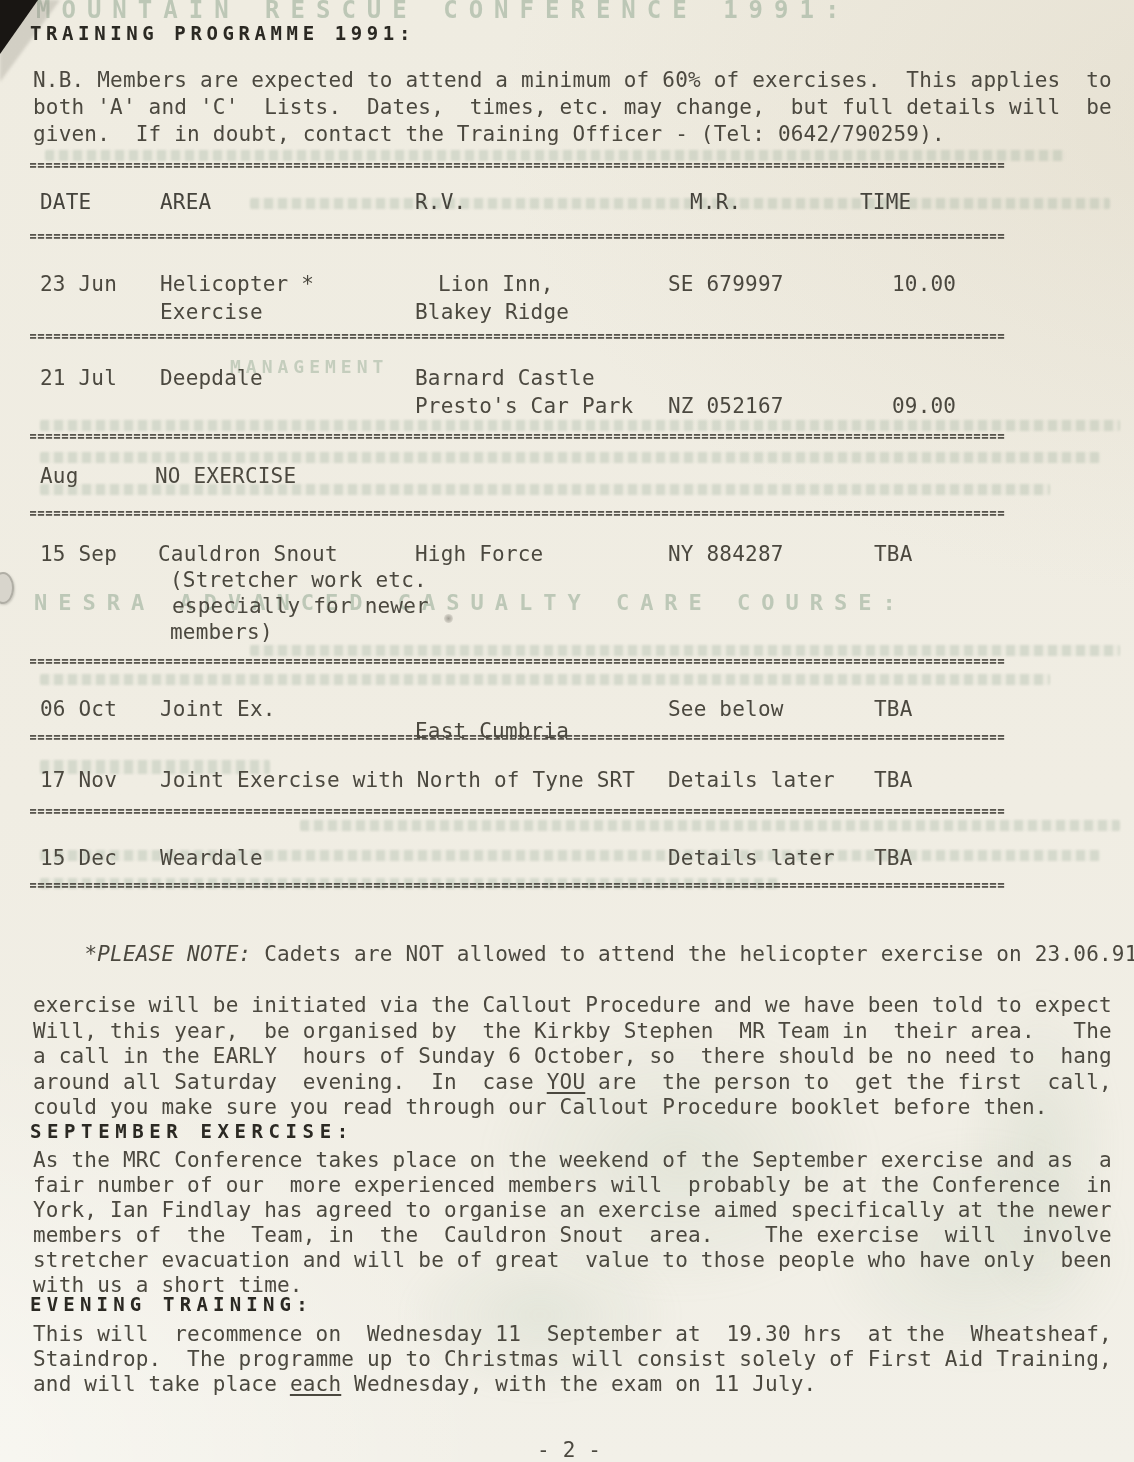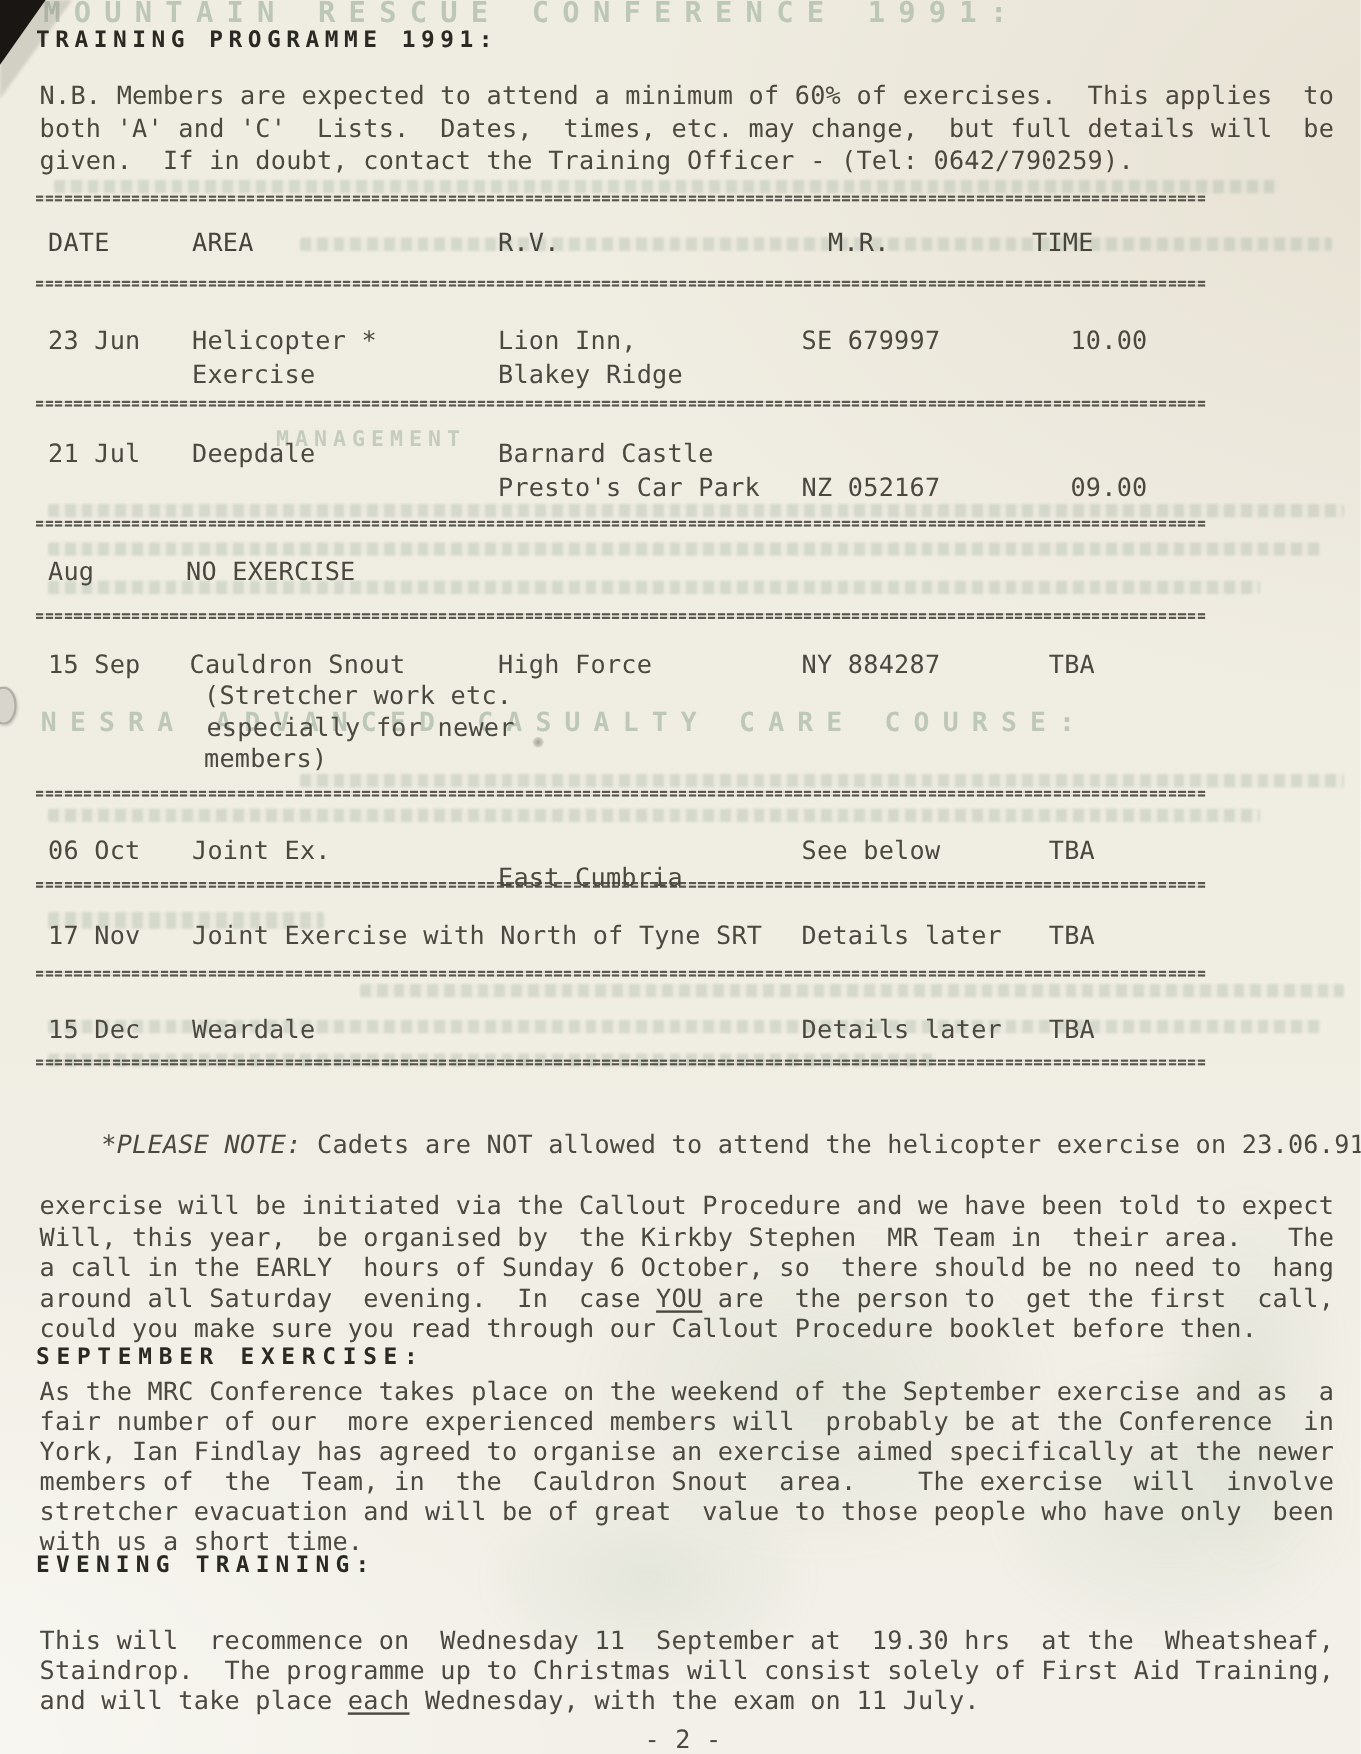--- a/index.html
+++ b/index.html
@@ -94,21 +94,21 @@
 
   <div class="cell hdr" style="left:40px;top:190px;">DATE</div>
   <div class="cell hdr" style="left:160px;top:190px;">AREA</div>
   <div class="cell hdr" style="left:415px;top:190px;">R.V.</div>
   <div class="cell hdr" style="left:690px;top:190px;">M.R.</div>
   <div class="cell hdr" style="left:860px;top:190px;">TIME</div>
 
   <div class="cell" style="left:40px;top:272px;">23 Jun</div>
   <div class="cell" style="left:160px;top:272px;">Helicopter *</div>
   <div class="cell" style="left:160px;top:300px;">Exercise</div>
-  <div class="cell" style="left:415px;top:272px;">Lion Inn,</div>
+  <div class="cell" style="left:438px;top:272px;">Lion Inn,</div>
   <div class="cell" style="left:415px;top:300px;">Blakey Ridge</div>
   <div class="cell" style="left:668px;top:272px;">SE 679997</div>
   <div class="cell" style="left:892px;top:272px;">10.00</div>
 
   <div class="cell" style="left:40px;top:366px;">21 Jul</div>
   <div class="cell" style="left:160px;top:366px;">Deepdale</div>
   <div class="cell" style="left:415px;top:366px;">Barnard Castle</div>
   <div class="cell" style="left:415px;top:394px;">Presto's Car Park</div>
   <div class="cell" style="left:668px;top:394px;">NZ 052167</div>
   <div class="cell" style="left:892px;top:394px;">09.00</div>
@@ -158,20 +158,20 @@
     <div class="ln" style="line-height:25px;">As the MRC Conference takes place on the weekend of the September exercise and as  a</div>
     <div class="ln" style="line-height:25px;">fair number of our  more experienced members will  probably be at the Conference  in</div>
     <div class="ln" style="line-height:25px;">York, Ian Findlay has agreed to organise an exercise aimed specifically at the newer</div>
     <div class="ln" style="line-height:25px;">members of  the  Team, in  the  Cauldron Snout  area.    The exercise  will  involve</div>
     <div class="ln" style="line-height:25px;">stretcher evacuation and will be of great  value to those people who have only  been</div>
     <div class="ln" style="line-height:25px;">with us a short time.</div>
   </div>
 
   <div class="heading" style="left:30px;top:1293px;letter-spacing:5.2px;">EVENING TRAINING:</div>
   <div class="para" style="left:33px;top:1322px;">
-    <div class="ln" style="line-height:25px;margin-top:33px;">This will  recommence on  Wednesday 11  September at  19.30 hrs  at the  Wheatsheaf,</div>
+    <div class="ln" style="line-height:25px;">This will  recommence on  Wednesday 11  September at  19.30 hrs  at the  Wheatsheaf,</div>
     <div class="ln" style="line-height:25px;">Staindrop.  The programme up to Christmas will consist solely of First Aid Training,</div>
     <div class="ln" style="line-height:25px;"><span>and will take place </span><span class="u">each</span><span> Wednesday, with the exam on 11 July.</span></div>
   </div>
 
   <div class="t body-line" style="left:537px;top:1438px;">- 2 -</div>
 
 </div>
 
 </body></html>

